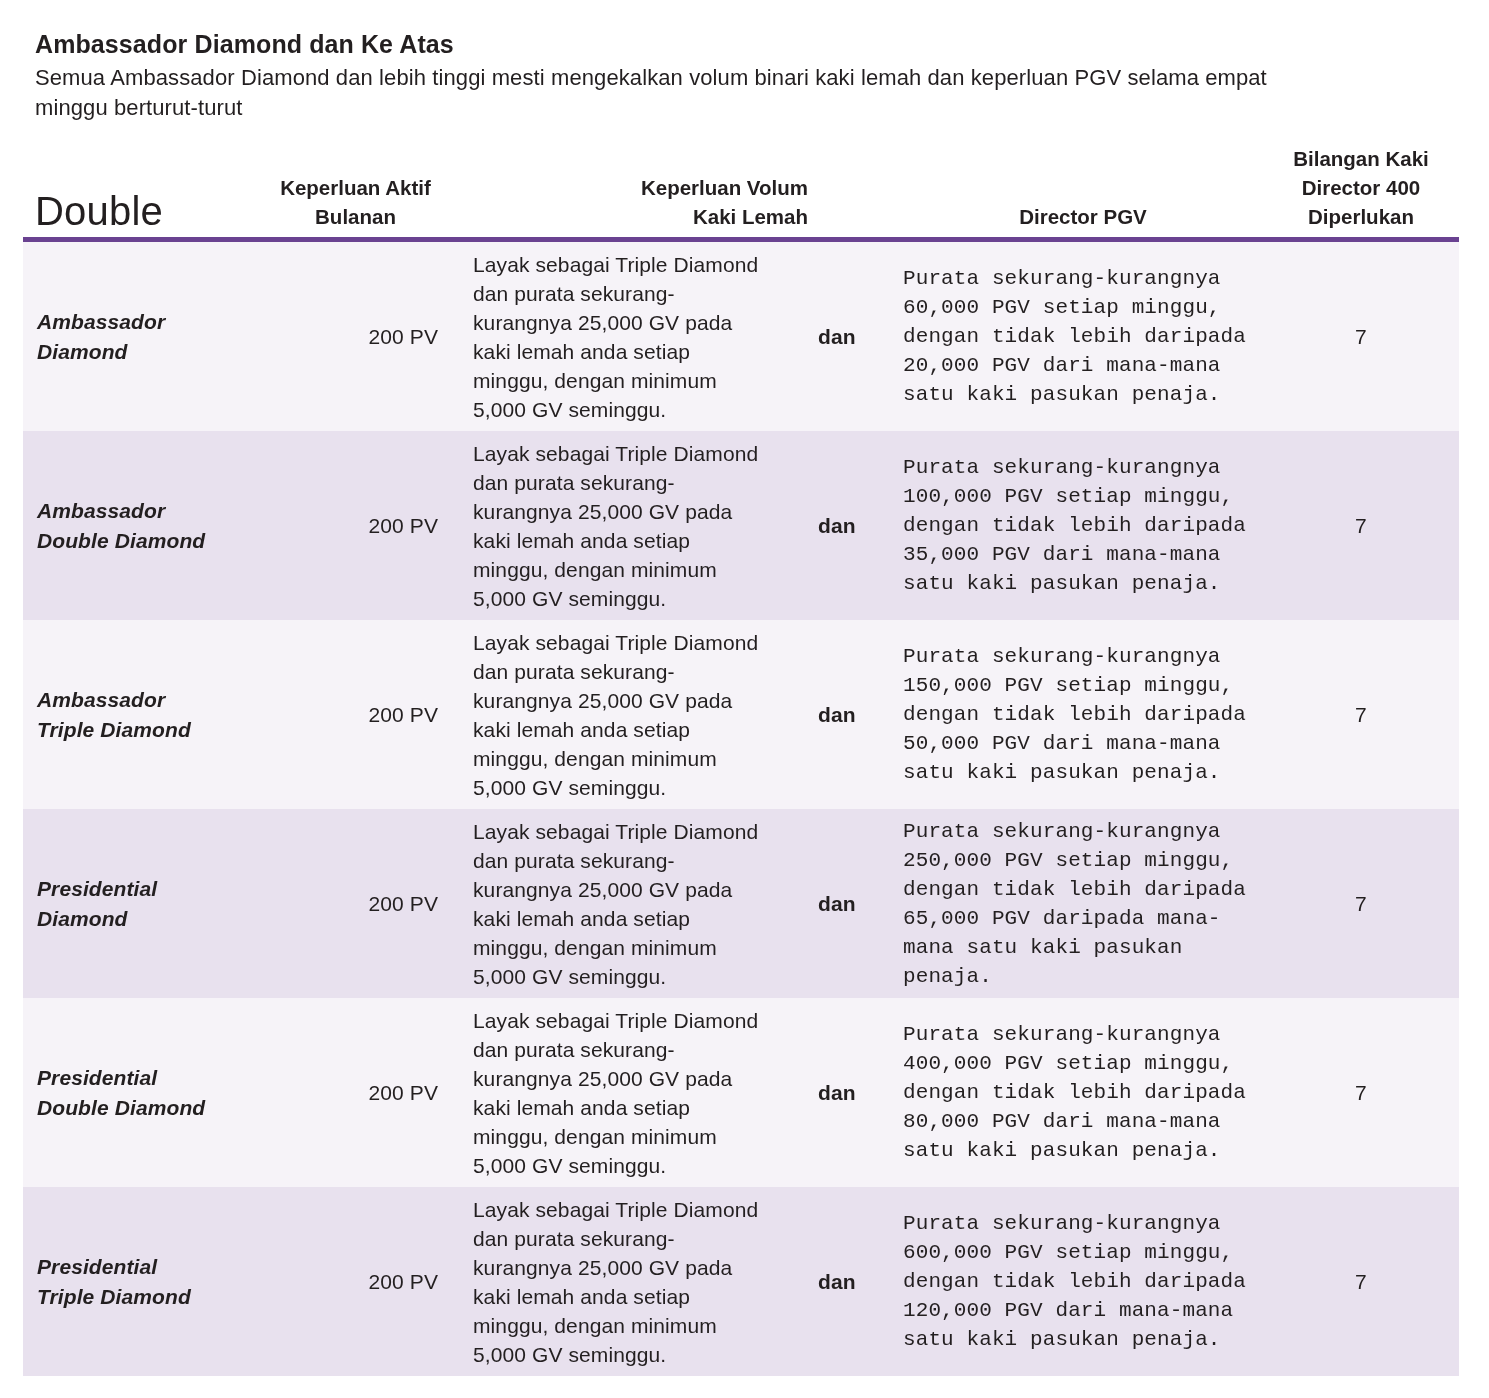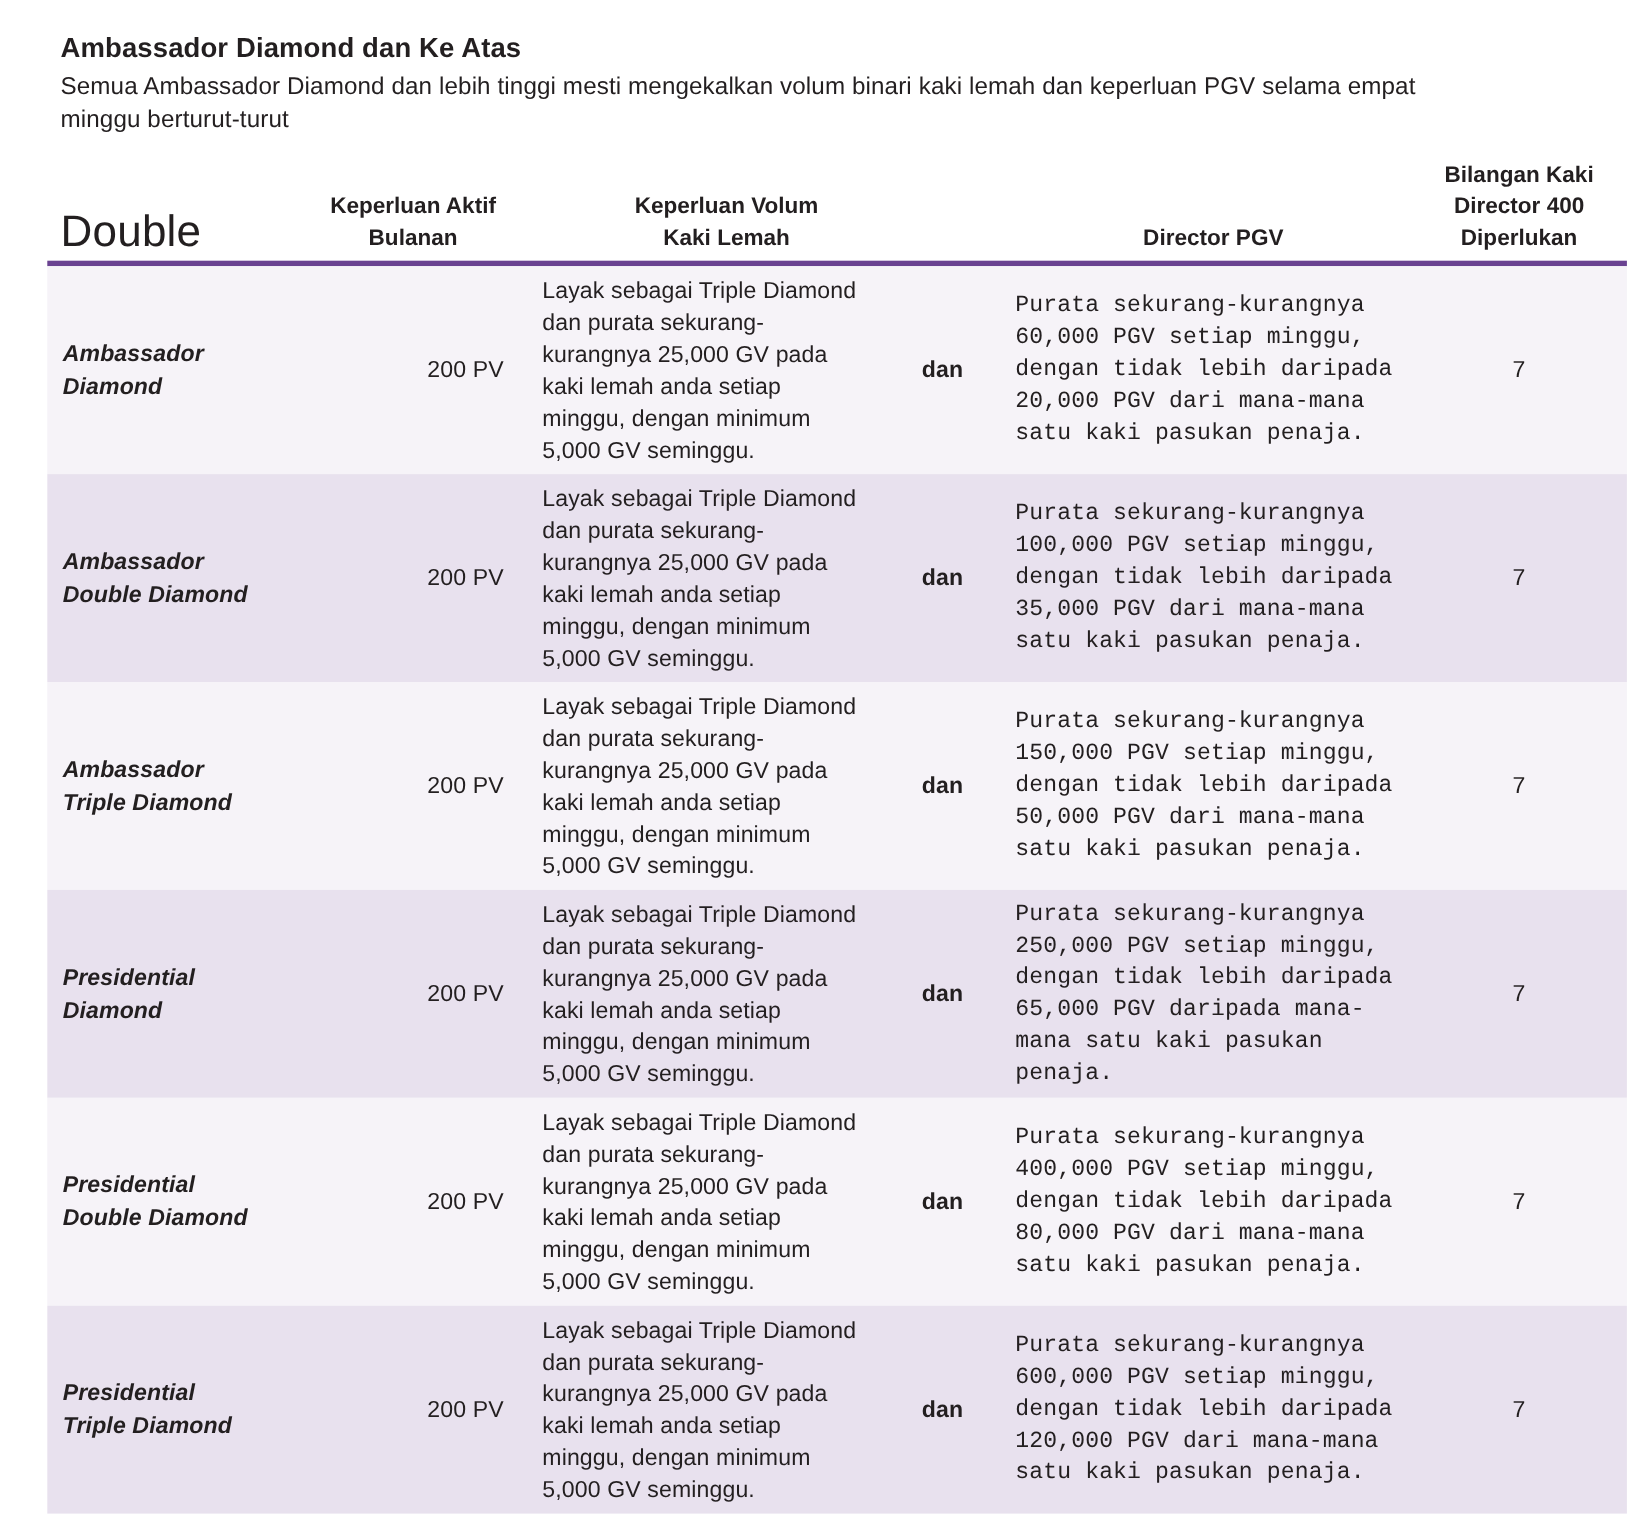--- a/index.html
+++ b/index.html
@@ -6,21 +6,21 @@
   html, body { margin: 0; padding: 0; background: #ffffff; }
   .page {
     width: 1489px;
     height: 1398px;
     background: #ffffff;
     font-family: "Liberation Sans", sans-serif;
     color: #231f20;
     overflow: hidden;
     position: relative;
   }
-  .inner { padding: 30px 0 0 23px; margin-left: 20px; }
+  .inner { padding: 30px 0 0 23px; }
 
   .title {
     margin: 0 0 4px 12px;
     font-size: 25px;
     font-weight: bold;
     line-height: 29px;
     letter-spacing: 0.1px;
   }
   .subtitle {
     margin: 0 0 0 12px;
@@ -49,21 +49,21 @@
     padding-left: 12px;
     letter-spacing: 0.2px;
   }
   .col-header {
     font-size: 20.5px;
     font-weight: bold;
     line-height: 29px;
     text-align: center;
     white-space: pre-line;
   }
-  .col-header.weakleg { padding-left: 35px; }
+  .col-header.weakleg { padding-left: 35px; text-align: right; }
   .col-header.pgv { padding-left: 10px; }
 
   .header-rule { height: 5px; width: 1436px; background: #6a4291; }
 
   .row {
     align-items: center;
     min-height: 189px;
   }
   .rows .row:nth-child(odd) { background: #f6f3f8; }
   .rows .row:nth-child(even) { background: #e8e1ee; }

